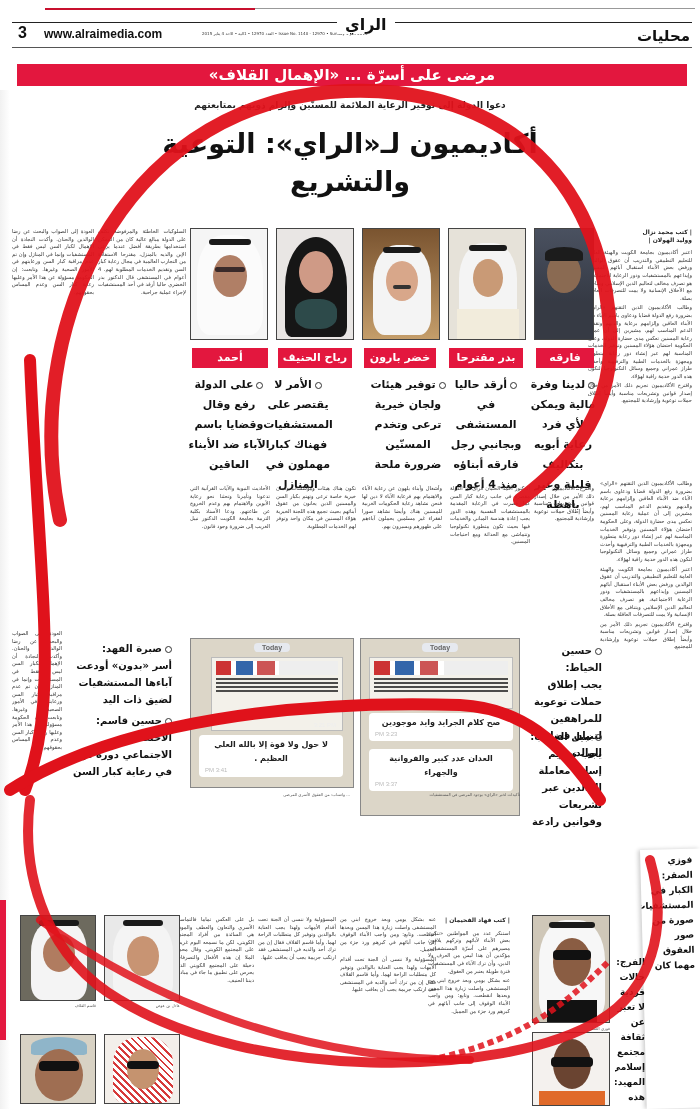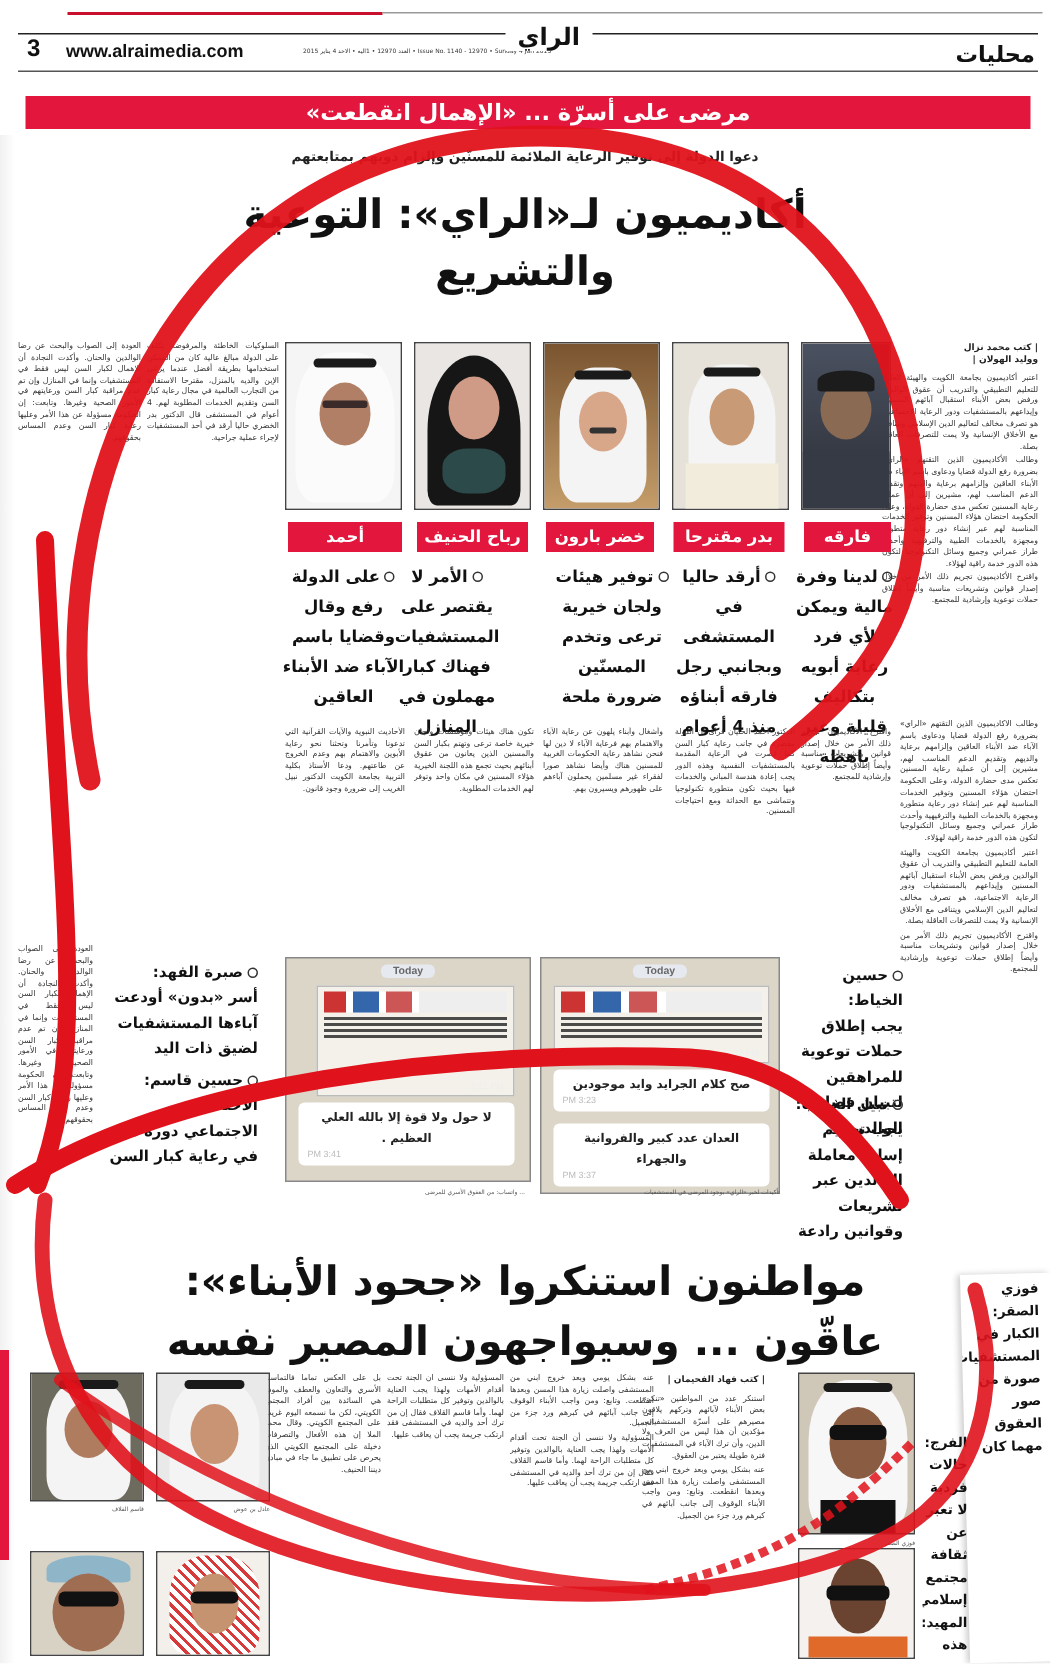--- a/index.html
+++ b/index.html
@@ -59,21 +59,21 @@
   <div class="top-greyline"></div>
 
   <div class="masthead">
     <span class="page-num">3</span>
     <span class="site-url">www.alraimedia.com</span>
     <span class="issue-line">العدد 12970 • 1اليه • الاحد 4 يناير 2015 • Issue No. 1140 - 12970 • Sunday 4 Jan 2015</span>
     <span class="logo">الراي</span>
     <span class="section-name">محليات</span>
   </div>
 
-  <div class="banner">مرضى على أسرّة ... «الإهمال انقطعت»</div>
+  <div class="banner">مرضى على أسرّة ... «الإهمال القلاف»</div>
 
   <div class="kicker">دعوا الدولة إلى توفير الرعاية الملائمة للمسنّين وإلزام ذويهم بمتابعتهم</div>
   <div class="headline1">
     <span class="h1b">أكاديميون لـ«الراي»: التوعية والتشريع</span>
   </div>
 
   <div class="col" style="left:588px; top:228px; width:104px; height:245px;">
     <div class="byline">
       <div>| كتب محمد نزال</div>
       <div>ووليد الهولان |</div>
@@ -182,42 +182,38 @@
       <div class="hl"></div>
       <span class="time">3:21 PM</span>
     </div>
     <div class="bubble" style="left:8px; top:96px; width:144px;">
       <span>لا حول ولا قوة إلا بالله العلي العظيم .</span>
       <span class="t">3:41 PM</span>
     </div>
   </div>
   <div class="caption" style="left:190px; top:792px; width:160px; text-align:right;">... واتساب: من العقوق الأسري للمرضى</div>
 
-  <div class="chat" style="left:360px; top:638px; width:160px; height:158px;">
+  <div class="chat" style="left:360px; top:638px; width:160px; height:178px;">
     <div class="today">Today</div>
     <div class="thumb" style="left:8px; top:18px; width:144px; height:52px;">
       <div class="mast"></div>
       <div class="hl"></div>
       <span class="time">3:22 PM</span>
     </div>
     <div class="bubble" style="left:8px; top:74px; width:144px;">
       <span>صح كلام الجرايد وايد موجودين</span>
       <span class="t">3:23 PM</span>
     </div>
     <div class="bubble" style="left:8px; top:110px; width:144px;">
       <span>العدان عدد كبير والفروانية والجهراء</span>
       <span class="t">3:37 PM</span>
     </div>
   </div>
   <div class="caption" style="left:360px; top:792px; width:160px; text-align:right;">تأكيدات لخبر «الراي» بوجود المرضى في المستشفيات</div>
 
-  <div class="headline2">
-    <span>مواطنون استنكروا «جحود الأبناء»:</span>
-    <span>عاقّون ... وسيواجهون المصير نفسه</span>
-  </div>
 
   <div class="col" style="left:340px; top:916px; width:96px; height:190px;">
     <p>عنه بشكل يومي وبعد خروج ابني من المستشفى واصلت زيارة هذا المسن وبعدها انقطعت. وتابع: ومن واجب الأبناء الوقوف إلى جانب آبائهم في كبرهم ورد جزء من الجميل.</p>
     <p>المسؤولية ولا ننسى أن الجنة تحت أقدام الأمهات ولهذا يجب العناية بالوالدين وتوفير كل متطلبات الراحة لهما. وأما قاسم القلاف فقال إن من ترك أحد والديه في المستشفى فقد ارتكب جريمة يجب أن يعاقب عليها.</p>
   </div>
   <div class="col" style="left:428px; top:916px; width:82px; height:190px;">
     <div class="byline">| كتب فهاد الفحيمان |</div>
     <p>استنكر عدد من المواطنين «تنكر» بعض الأبناء لآبائهم وتركهم يلاقون مصيرهم على أسرّة المستشفيات، مؤكدين أن هذا ليس من العرف ولا الدين، وأن ترك الآباء في المستشفيات فترة طويلة يعتبر من العقوق.</p>
     <p>عنه بشكل يومي وبعد خروج ابني من المستشفى واصلت زيارة هذا المسن وبعدها انقطعت. وتابع: ومن واجب الأبناء الوقوف إلى جانب آبائهم في كبرهم ورد جزء من الجميل.</p>
   </div>

